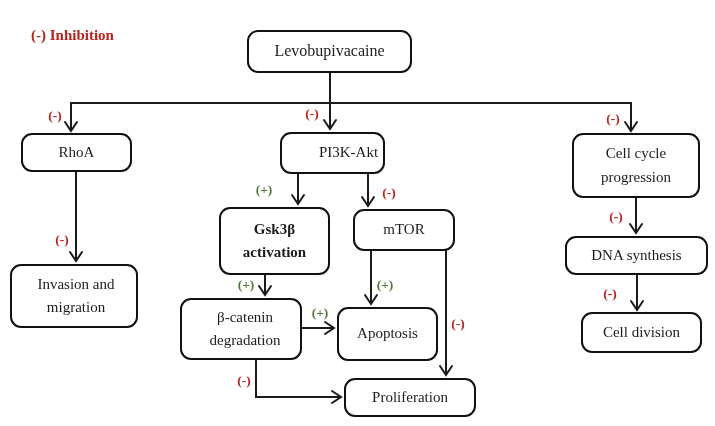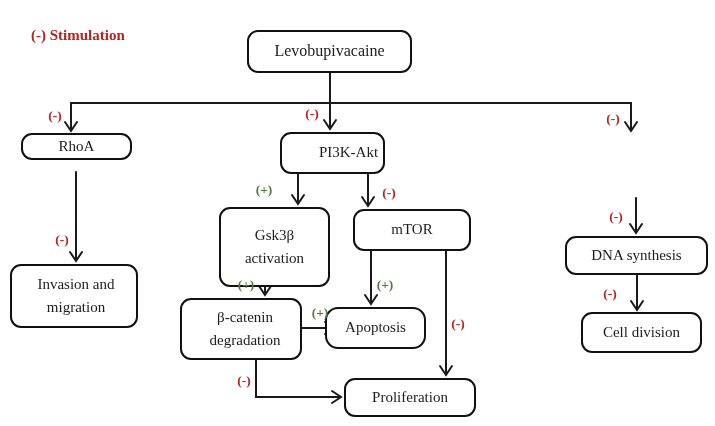--- a/index.html
+++ b/index.html
@@ -134,34 +134,36 @@
       <polyline class="edge" points="636,198 636,232"></polyline>
       <polyline class="edge" points="630,224 636,233 642,224"></polyline>
     </g>
 
     <g>
       <polyline class="edge" points="637,275 637,309"></polyline>
       <polyline class="edge" points="631,301 637,310 643,301"></polyline>
     </g>
   </svg>
 
-  <div class="legend legend-inhib">(-) Stimulation</div>
+  <div class="legend legend-inhib">(-) Inhibition</div>
 
   <div class="node big" style="left:247px; top:30px; width:165px; height:43px;">Levobupivacaine</div>
-  <div class="node" style="left:21px; top:133px; width:111px; height:27px;">RhoA</div>
+  <div class="node" style="left:21px; top:133px; width:111px; height:39px;">RhoA</div>
   <div class="node" style="left:10px; top:264px; width:128px; height:64px;padding-left:8px;">Invasion and
 migration</div>
   <div class="node" style="left:280px; top:132px; width:105px; height:42px;padding-left:36px;">PI3K-Akt</div>
-  <div class="node" style="left:219px; top:207px; width:111px; height:80px;">Gsk3β
+  <div class="node" style="left:219px; top:207px; width:111px; height:68px;font-weight:bold;">Gsk3β
 activation</div>
-  <div class="node" style="left:353px; top:209px; width:118px; height:42px;">mTOR</div>
+  <div class="node" style="left:353px; top:209px; width:102px; height:42px;">mTOR</div>
   <div class="node" style="left:180px; top:298px; width:122px; height:62px;padding-left:12px;">β-catenin
 degradation</div>
-  <div class="node" style="left:325px; top:307px; width:101px; height:42px;border-radius:13px;">Apoptosis</div>
+  <div class="node" style="left:337px; top:307px; width:101px; height:54px;">Apoptosis</div>
   <div class="node" style="left:344px; top:378px; width:132px; height:39px;">Proliferation</div>
+  <div class="node" style="left:572px; top:133px; width:128px; height:65px;">Cell cycle
+progression</div>
   <div class="node" style="left:565px; top:236px; width:143px; height:39px;">DNA synthesis</div>
   <div class="node" style="left:581px; top:312px; width:121px; height:41px;">Cell division</div>
 
   <span class="sign sign-minus" style="left:55px;  top:116px;">(-)</span>
   <span class="sign sign-minus" style="left:312px; top:114px;">(-)</span>
   <span class="sign sign-minus" style="left:613px; top:119px;">(-)</span>
   <span class="sign sign-minus" style="left:62px;  top:240px;">(-)</span>
   <span class="sign sign-plus" style="left:264px; top:190px;">(+)</span>
   <span class="sign sign-minus" style="left:389px; top:193px;">(-)</span>
   <span class="sign sign-plus" style="left:246px; top:285px;">(+)</span>

